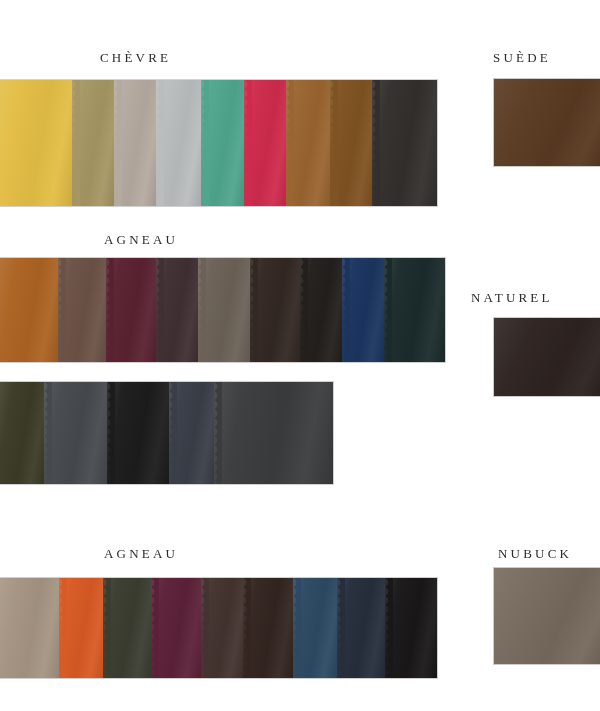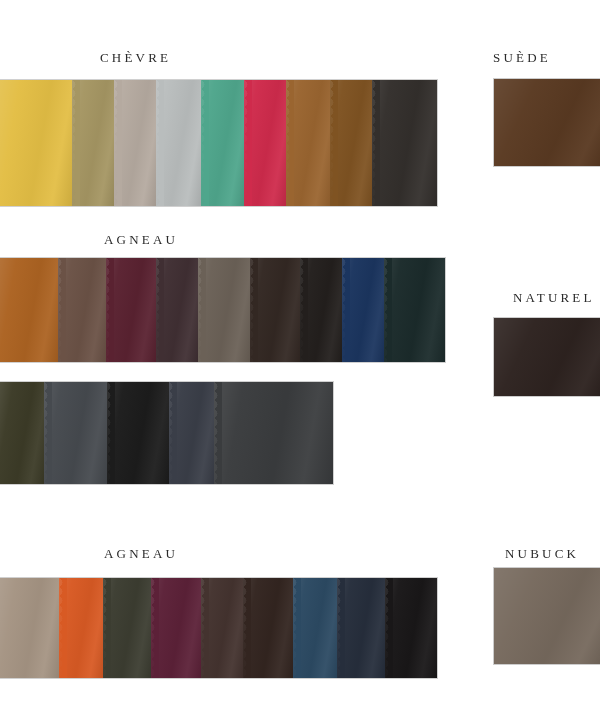--- a/index.html
+++ b/index.html
@@ -93,22 +93,22 @@
 </style>
 </head>
 <body>
 
 <div id="page">
 
   <div class="label" style="left: 100px; top: 50px;">CHÈVRE</div>
   <div class="label" style="left: 104px; top: 232px;">AGNEAU</div>
   <div class="label" style="left: 104px; top: 546px;">AGNEAU</div>
   <div class="label" style="left: 493px; top: 50px;">SUÈDE</div>
-  <div class="label" style="left: 513px; top: 290px;">NATUREL</div>
-  <div class="label" style="left: 498px; top: 546px; margin-left: 7px;">NUBUCK</div>
+  <div class="label" style="left: 471px; top: 290px;">NATUREL</div>
+  <div class="label" style="left: 498px; top: 546px;">NUBUCK</div>
 
   <div id="strips-root">
       <div class="strip" style="left: 0px; top: 80px; width: 437px; height: 126px;">
         <div class="sw" style="width: 72px; background: rgb(227, 190, 69); color: rgb(227, 190, 69);"></div>
         <div class="sw pink-edge" style="width: 42px; background: rgb(165, 150, 99); color: rgb(165, 150, 99);"></div>
         <div class="sw pink-edge" style="width: 42px; background: rgb(181, 170, 160); color: rgb(181, 170, 160);"></div>
         <div class="sw pink-edge" style="width: 45px; background: rgb(185, 189, 189); color: rgb(185, 189, 189);"></div>
         <div class="sw pink-edge" style="width: 43px; background: rgb(79, 166, 140); color: rgb(79, 166, 140);"></div>
         <div class="sw pink-edge" style="width: 42px; background: rgb(207, 43, 76); color: rgb(207, 43, 76);"></div>
         <div class="sw pink-edge" style="width: 44px; background: rgb(154, 101, 48); color: rgb(154, 101, 48);"></div>

